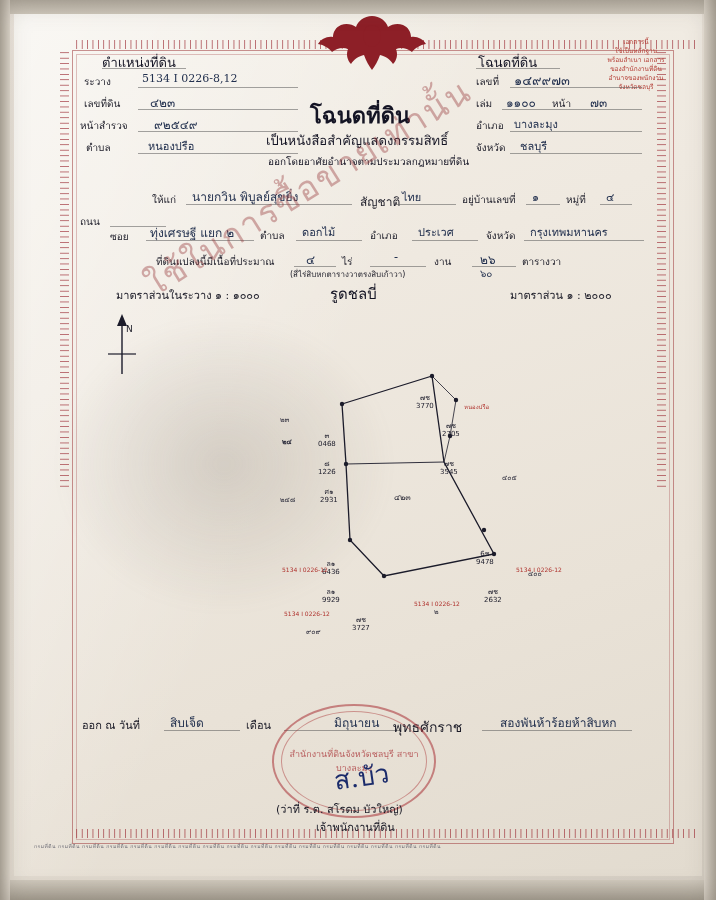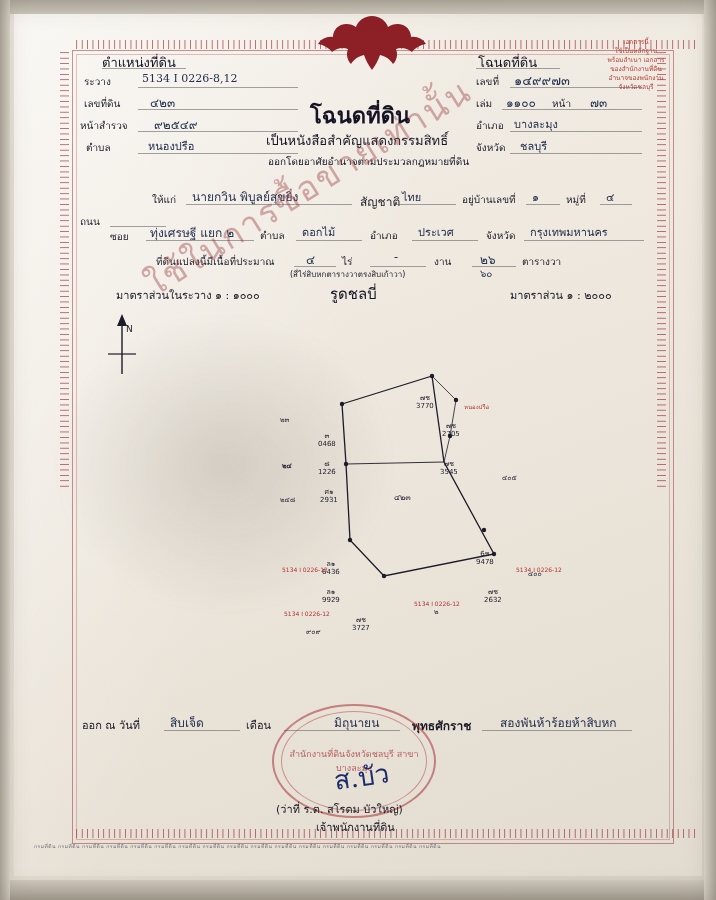--- a/index.html
+++ b/index.html
@@ -322,42 +322,42 @@
         <b>๗ช</b>
         <b>2632</b>
       </div>
       <div class="mk" style="left:268px;top:240px;">
         <b>๗ช</b>
         <b>3727</b>
       </div>
 
       
       <div class="numlbl" style="left:196px;top:70px;">๒๓</div>
-      <div class="numlbl" style="left:198px;top:116px;font-weight:bold;">๒๔</div>
+      <div class="numlbl" style="left:198px;top:92px;font-weight:bold;">๒๔</div>
       <div class="numlbl" style="left:196px;top:150px;">๒๔๘</div>
       <div class="numlbl" style="left:418px;top:128px;">๔๐๕</div>
       <div class="numlbl" style="left:444px;top:224px;">๔๐๐</div>
       <div class="numlbl" style="left:222px;top:282px;">๙๐๙</div>
       <div class="numlbl" style="left:350px;top:262px;">๒</div>
 
       
       <div class="redlbl" style="left:198px;top:222px;">5134 I 0226-12</div>
       <div class="redlbl" style="left:200px;top:266px;">5134 I 0226-12</div>
       <div class="redlbl" style="left:330px;top:256px;">5134 I 0226-12</div>
       <div class="redlbl" style="left:432px;top:222px;">5134 I 0226-12</div>
       <div class="redlbl" style="left:380px;top:58px;">หนองปรือ</div>
     </div>
 
     <div class="t" style="left:68px;top:702px;font-size:11px;">ออก  ณ  วันที่</div>
     <div class="t hand" style="left:156px;top:699px;font-size:12px;">สิบเจ็ด</div>
     <div class="line" style="left:150px;top:716px;width:76px;"></div>
     <div class="t" style="left:232px;top:702px;font-size:11px;">เดือน</div>
     <div class="t hand" style="left:320px;top:699px;font-size:12px;">มิถุนายน</div>
     <div class="line" style="left:270px;top:716px;width:116px;"></div>
-    <div class="t" style="left:398px;top:702px;font-size:12px;font-weight:bold;">พุทธศักราช</div>
+    <div class="t" style="left:379px;top:702px;font-size:14px;">พุทธศักราช</div>
     <div class="t hand" style="left:486px;top:699px;font-size:12px;">สองพันห้าร้อยห้าสิบหก</div>
     <div class="line" style="left:468px;top:716px;width:150px;"></div>
 
     <div class="stamp">
       <span>สำนักงานที่ดินจังหวัดชลบุรี สาขาบางละมุง</span>
     </div>
     <div class="sig">ส.บัว</div>
     <div class="t" style="left:262px;top:786px;font-size:11px;">(ว่าที่ ร.ต. สโรดม  บัวใหญ่)</div>
     <div class="t" style="left:302px;top:804px;font-size:11px;">เจ้าพนักงานที่ดิน</div>
 

